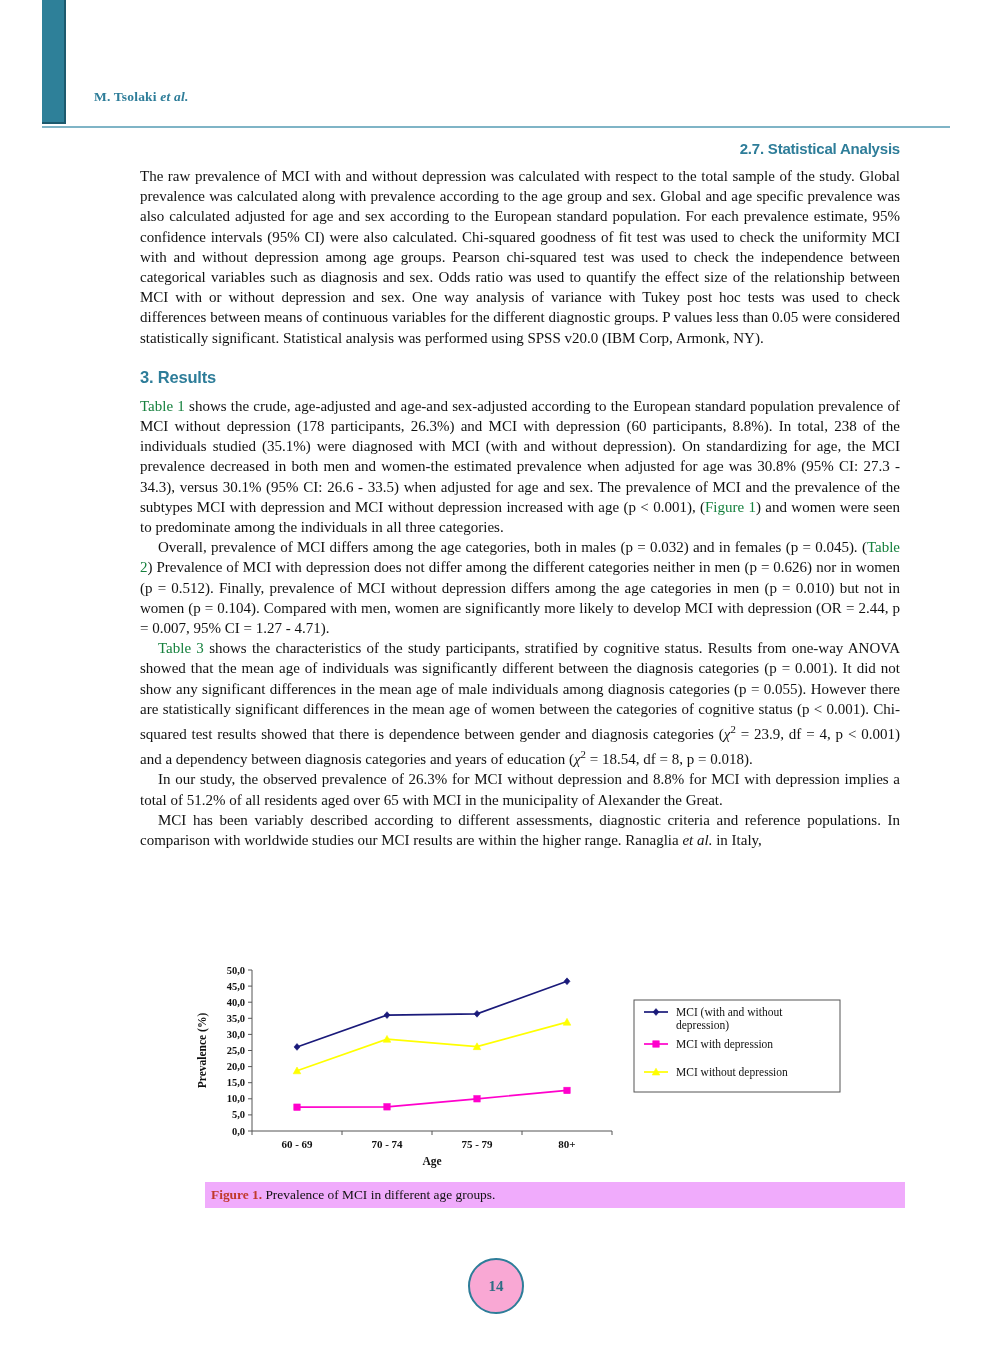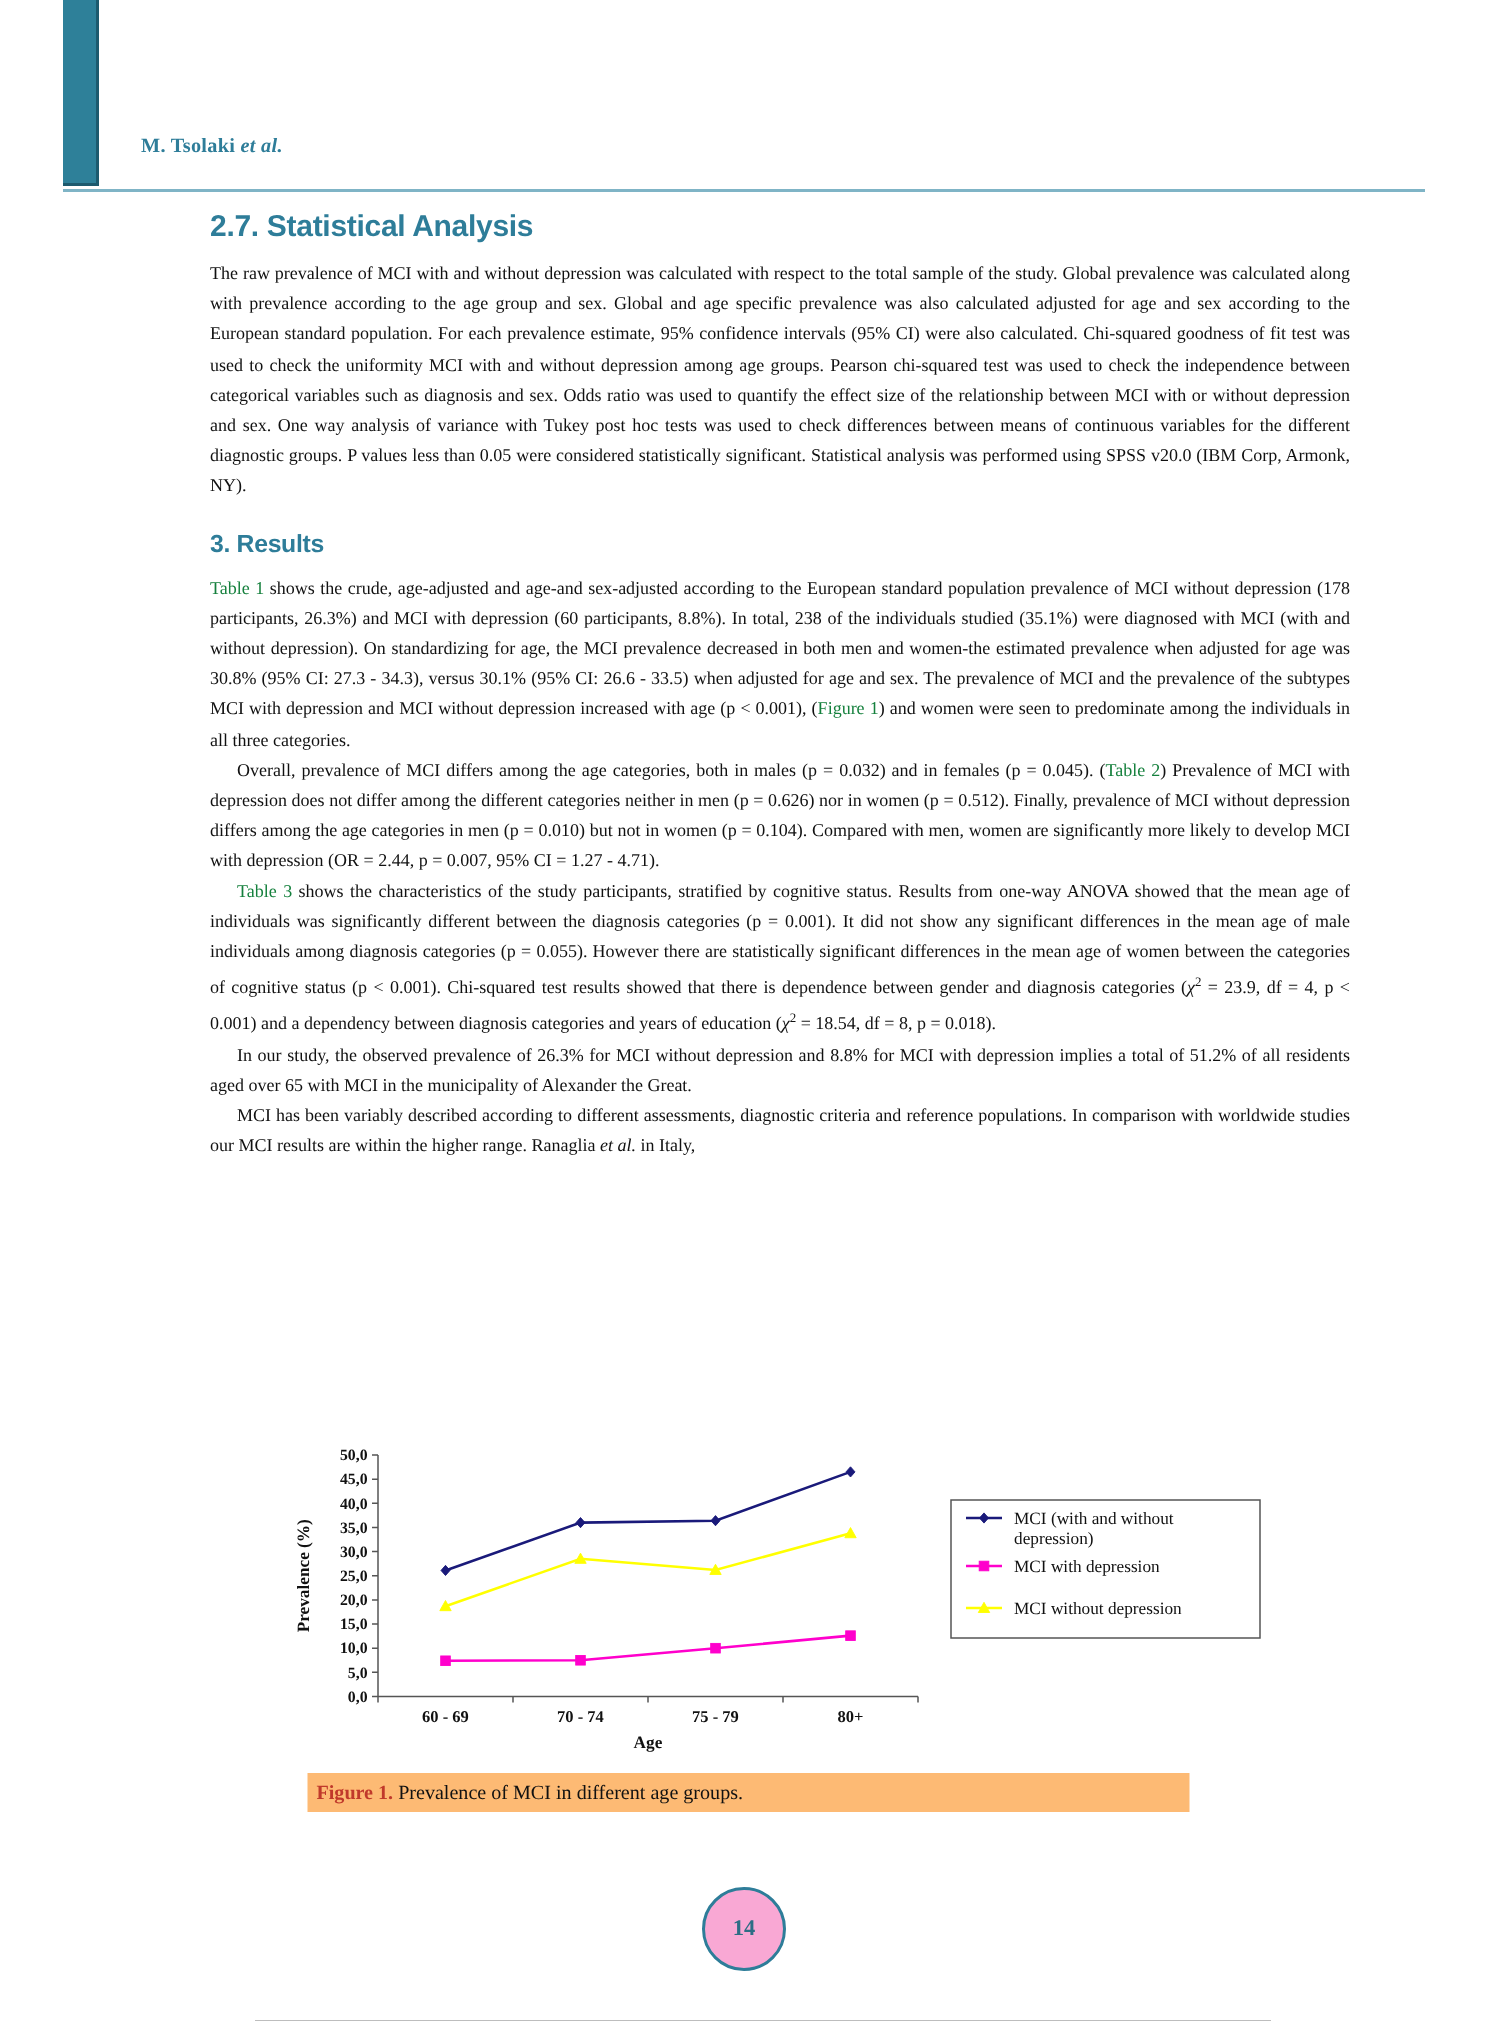--- a/index.html
+++ b/index.html
@@ -61,30 +61,31 @@
 
   h2.sec {
     font-family: "Liberation Sans", sans-serif;
     font-size: 16.5px;
     font-weight: bold;
     color: #2e7d99;
     margin: 0 0 9px 0;
     letter-spacing: -0.2px;
   }
   h2.sec.sub {
-    font-size: 20px;
+    font-size: 15px;
+    text-align: right;
   }
   h2.sec.spaced {
     margin-top: 20px;
   }
 
   p.body {
     margin: 0;
     font-family: "Liberation Serif", serif;
-    font-size: 12px;
+    font-size: 15px;
     line-height: 20.2px;
     text-align: justify;
     text-justify: inter-word;
     color: #111111;
   }
   p.body + p.body {
     text-indent: 18px;
   }
   p.body.noindent { text-indent: 0; }
 
@@ -108,23 +109,23 @@
     height: 215px;
     margin: 0 auto;
     background: #ffffff;
   }
   .chart svg { display: block; }
 
   .fig-caption {
     position: absolute;
     left: 205px;
     top: 1182px;
-    width: 588px;
+    width: 700px;
     height: 26px;
-    background: #fdba74;
+    background: #f0abfc;
     font-family: "Liberation Serif", serif;
     font-size: 13.4px;
     line-height: 26px;
     padding-left: 6px;
     box-sizing: border-box;
     color: #111111;
   }
   .fig-caption .fig-label {
     color: #c0392b;
     font-weight: bold;

